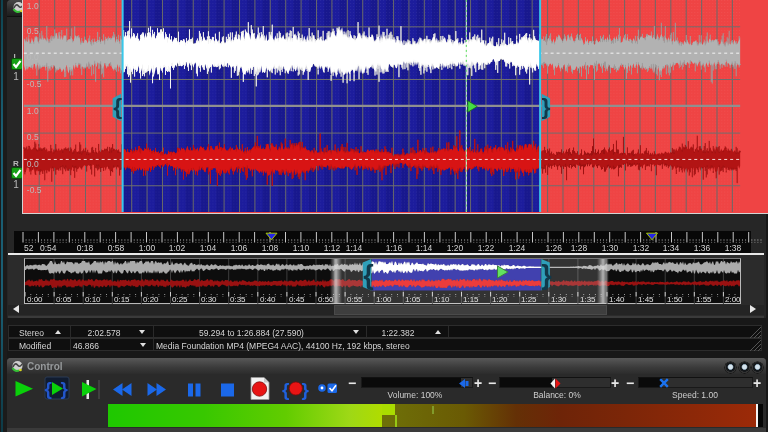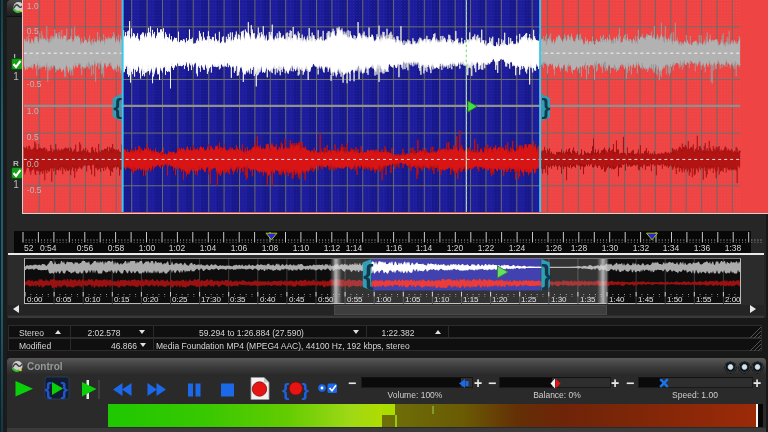--- a/index.html
+++ b/index.html
@@ -438,21 +438,21 @@
 <line x1="748.7" y1="0" x2="748.7" y2="10.5" stroke="#c9c9c9"></line>
 <line x1="751.8" y1="7.5" x2="751.8" y2="10.5" stroke="#bdbdbd" stroke-dasharray="1,1.4"></line>
 <line x1="754.9" y1="7.5" x2="754.9" y2="10.5" stroke="#bdbdbd" stroke-dasharray="1,1.4"></line>
 <line x1="757.9" y1="7.5" x2="757.9" y2="10.5" stroke="#bdbdbd" stroke-dasharray="1,1.4"></line>
 <line x1="761.0" y1="7.5" x2="761.0" y2="10.5" stroke="#bdbdbd" stroke-dasharray="1,1.4"></line>
     <polygon points="266,1.2 277,1.2 271.5,7.8" fill="#2525e8" stroke="#a8c800" stroke-width="1"></polygon>
     <polygon points="646.5,1.2 657.5,1.2 652,7.8" fill="#2525e8" stroke="#a8c800" stroke-width="1"></polygon>
   </svg>
 <span class="rl" style="left:24px">52</span>
 <span class="rl" style="left:40px;width:28px;text-align:left">0:54</span>
-<span class="rl" style="left:71px;width:28px;text-align:center">0:56</span>
+<span class="rl" style="left:71px;width:28px;text-align:center">0:18</span>
 <span class="rl" style="left:102px;width:28px;text-align:center">0:58</span>
 <span class="rl" style="left:133px;width:28px;text-align:center">1:00</span>
 <span class="rl" style="left:163px;width:28px;text-align:center">1:02</span>
 <span class="rl" style="left:194px;width:28px;text-align:center">1:04</span>
 <span class="rl" style="left:225px;width:28px;text-align:center">1:06</span>
 <span class="rl" style="left:256px;width:28px;text-align:center">1:08</span>
 <span class="rl" style="left:287px;width:28px;text-align:center">1:10</span>
 <span class="rl" style="left:318px;width:28px;text-align:center">1:12</span>
 <span class="rl" style="left:340px;width:28px;text-align:center">1:14</span>
 <span class="rl" style="left:380px;width:28px;text-align:center">1:16</span>
@@ -646,21 +646,21 @@
     <text x="338.3" y="24.5" font-size="27" font-weight="bold" fill="#11394a">{</text>
     <path d="M524.8 3.5 L516.3 0 L516.3 31.5 L524.8 28 Z" fill="#2f9fb9"></path>
     <text x="516.3" y="24.5" font-size="27" font-weight="bold" fill="#11394a">}</text>
   </svg>
 <span class="ol" style="left:27px">0:00</span>
 <span class="ol" style="left:56px">0:05</span>
 <span class="ol" style="left:85px">0:10</span>
 <span class="ol" style="left:114px">0:15</span>
 <span class="ol" style="left:143px">0:20</span>
 <span class="ol" style="left:172px">0:25</span>
-<span class="ol" style="left:201px">17:30</span>
+<span class="ol" style="left:201px">0:30</span>
 <span class="ol" style="left:230px">0:35</span>
 <span class="ol" style="left:260px">0:40</span>
 <span class="ol" style="left:289px">0:45</span>
 <span class="ol" style="left:318px">0:50</span>
 <span class="ol" style="left:347px">0:55</span>
 <span class="ol" style="left:376px">1:00</span>
 <span class="ol" style="left:405px">1:05</span>
 <span class="ol" style="left:434px">1:10</span>
 <span class="ol" style="left:463px">1:15</span>
 <span class="ol" style="left:492px">1:20</span>
@@ -692,21 +692,21 @@
     <span class="stxt" style="left:358px;width:62px;text-align:center">1:22.382</span>
     <div class="tri-u" style="left:426px"></div>
     <div class="scell" style="left:358px;width:82px"></div>
     <svg class="abs" style="left:740px;top:1px" width="13" height="11">
         <path d="M12 0 L1 11 M12 4 L5 11 M12 8 L9 11" stroke="#555" stroke-width="1"></path>
       </svg>
   </div>
   <div class="srow" style="top:338px">
     <span class="stxt" style="left:10px">Modified</span>
     <div class="scell" style="left:0;width:62px"></div>
-    <span class="stxt" style="left:62px;width:66px;text-align:right">46.866</span>
+    <span class="stxt" style="left:44px;width:66px;text-align:center">46.866</span>
     <div class="tri-d" style="left:131px"></div>
     <div class="scell" style="left:62px;width:83px"></div>
     <span class="stxt" style="left:147px">Media Foundation MP4 (MPEG4 AAC), 44100 Hz, 192 kbps, stereo</span>
     <svg class="abs" style="left:740px;top:1px" width="13" height="11">
         <path d="M12 0 L1 11 M12 4 L5 11 M12 8 L9 11" stroke="#555" stroke-width="1"></path>
       </svg>
   </div>
 
   <div id="cwin" class="dots"></div>
   <div id="ctitle">

